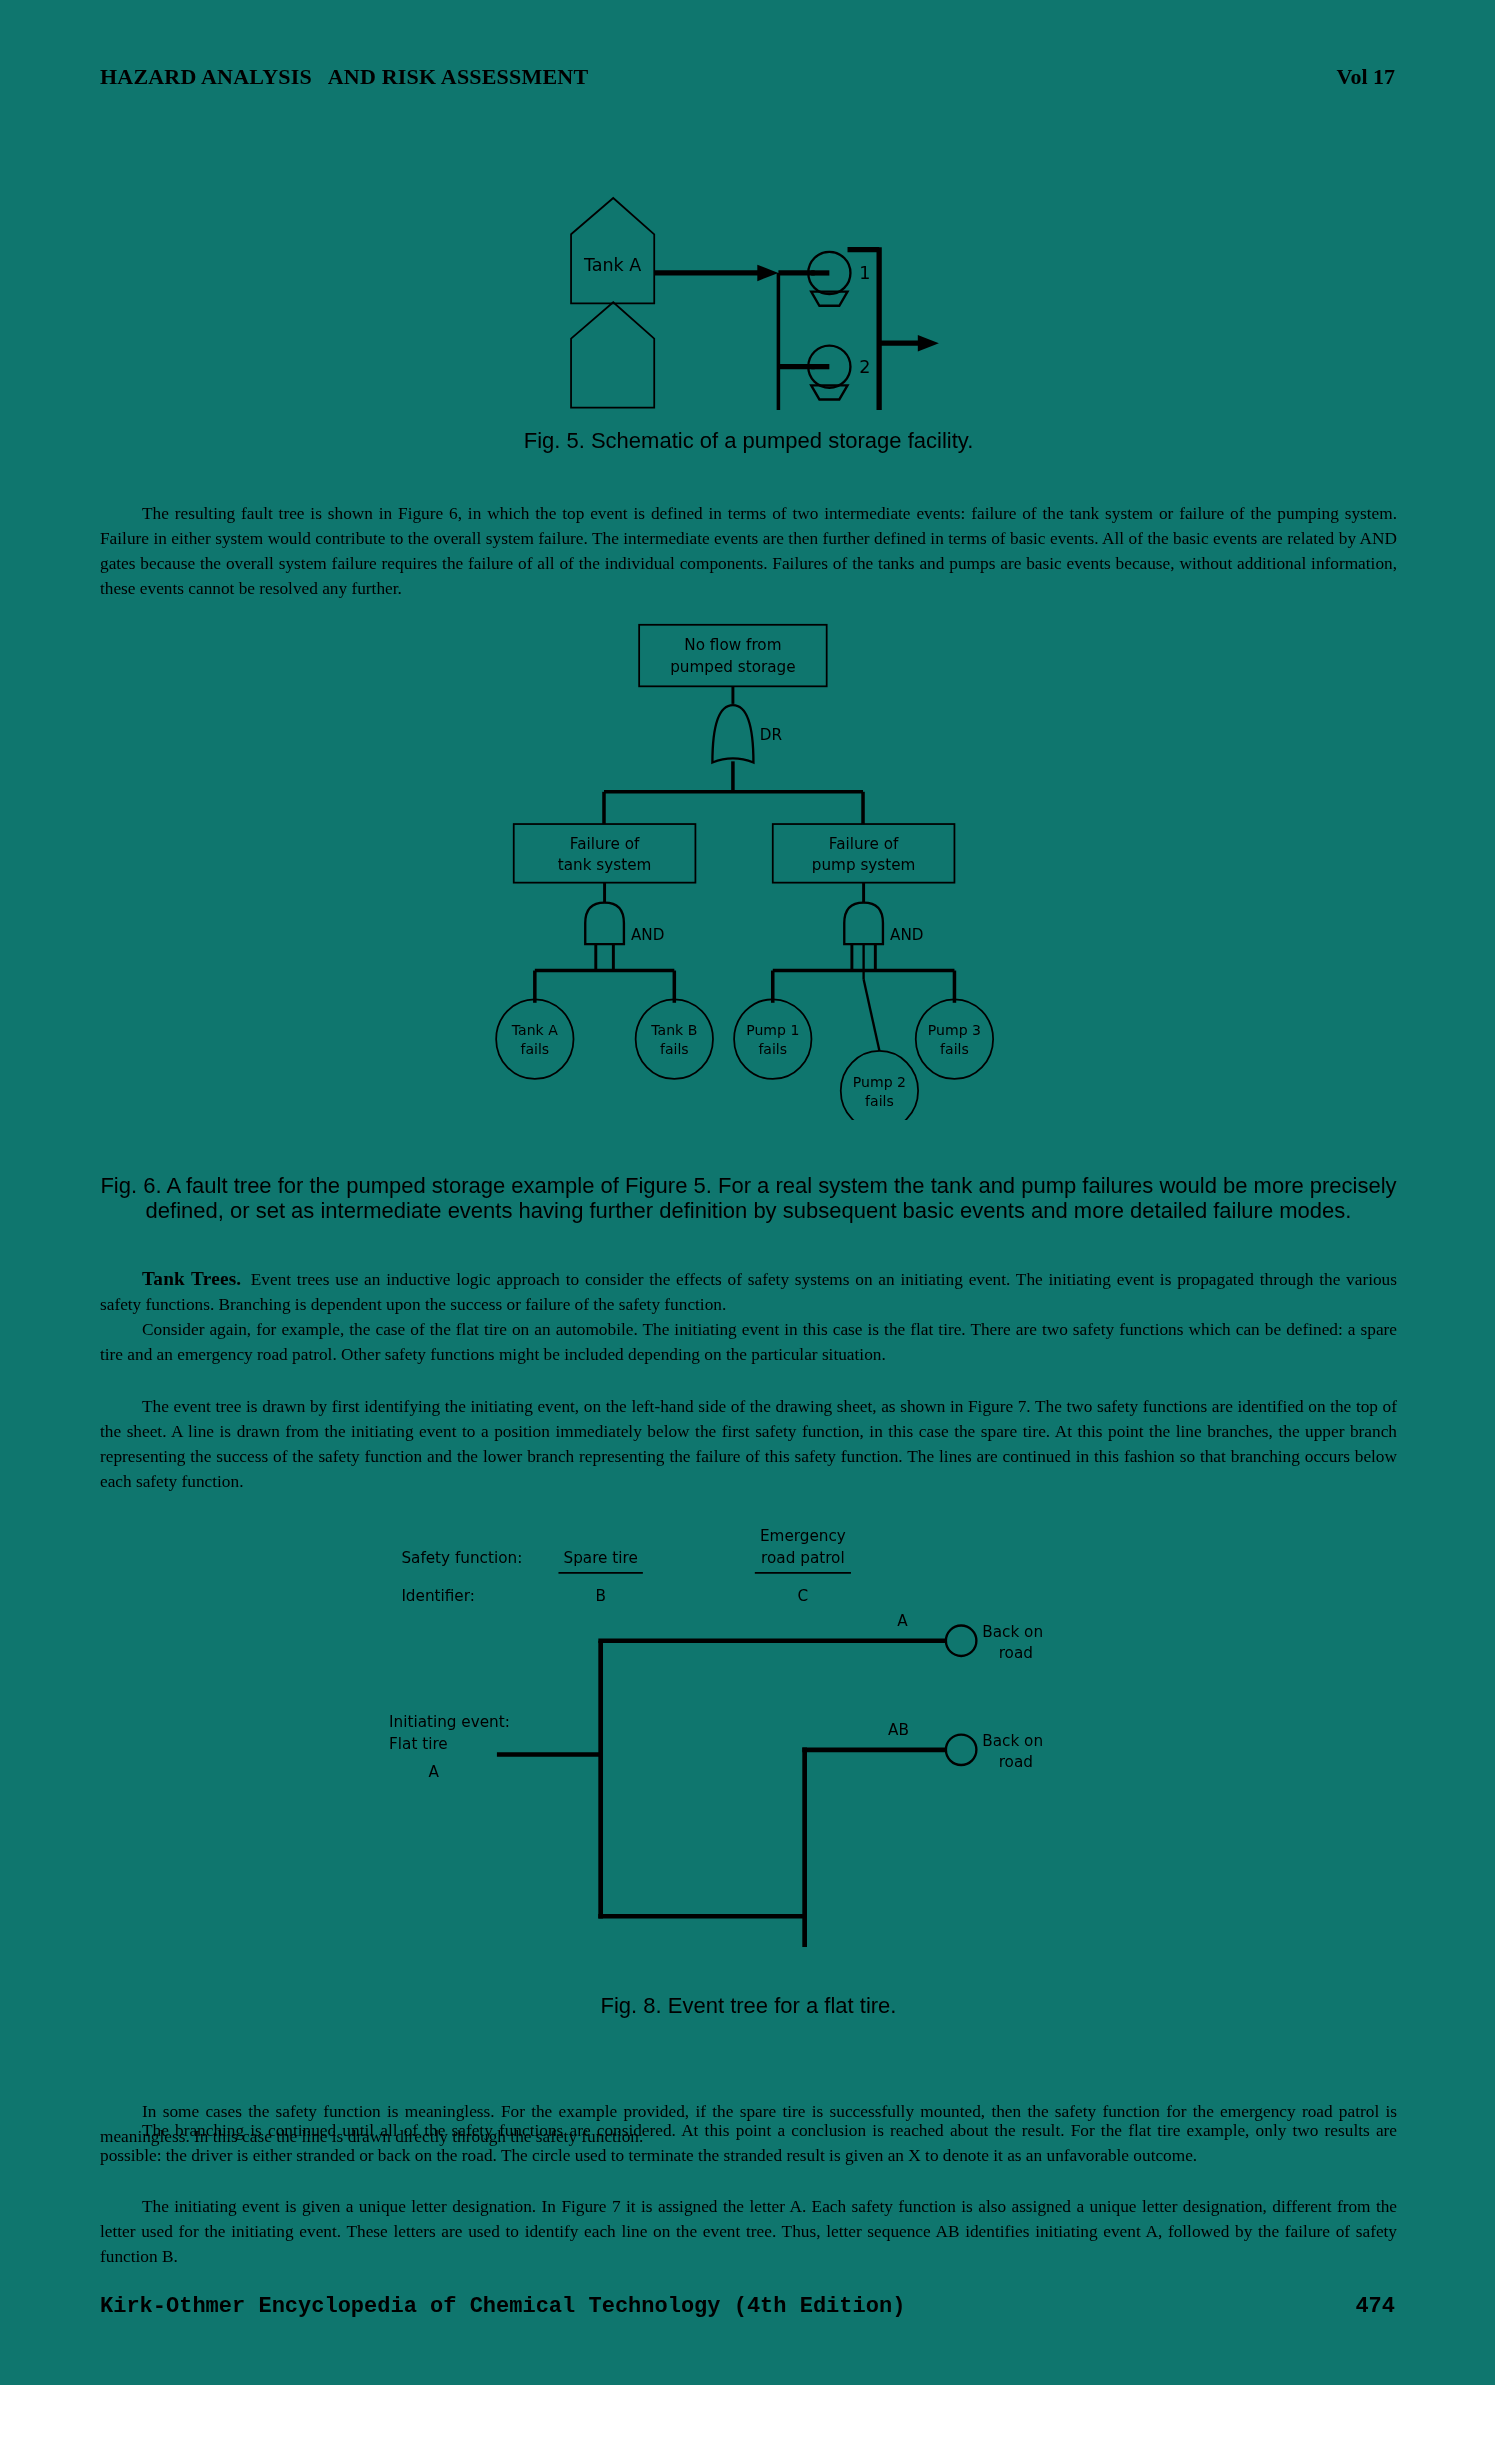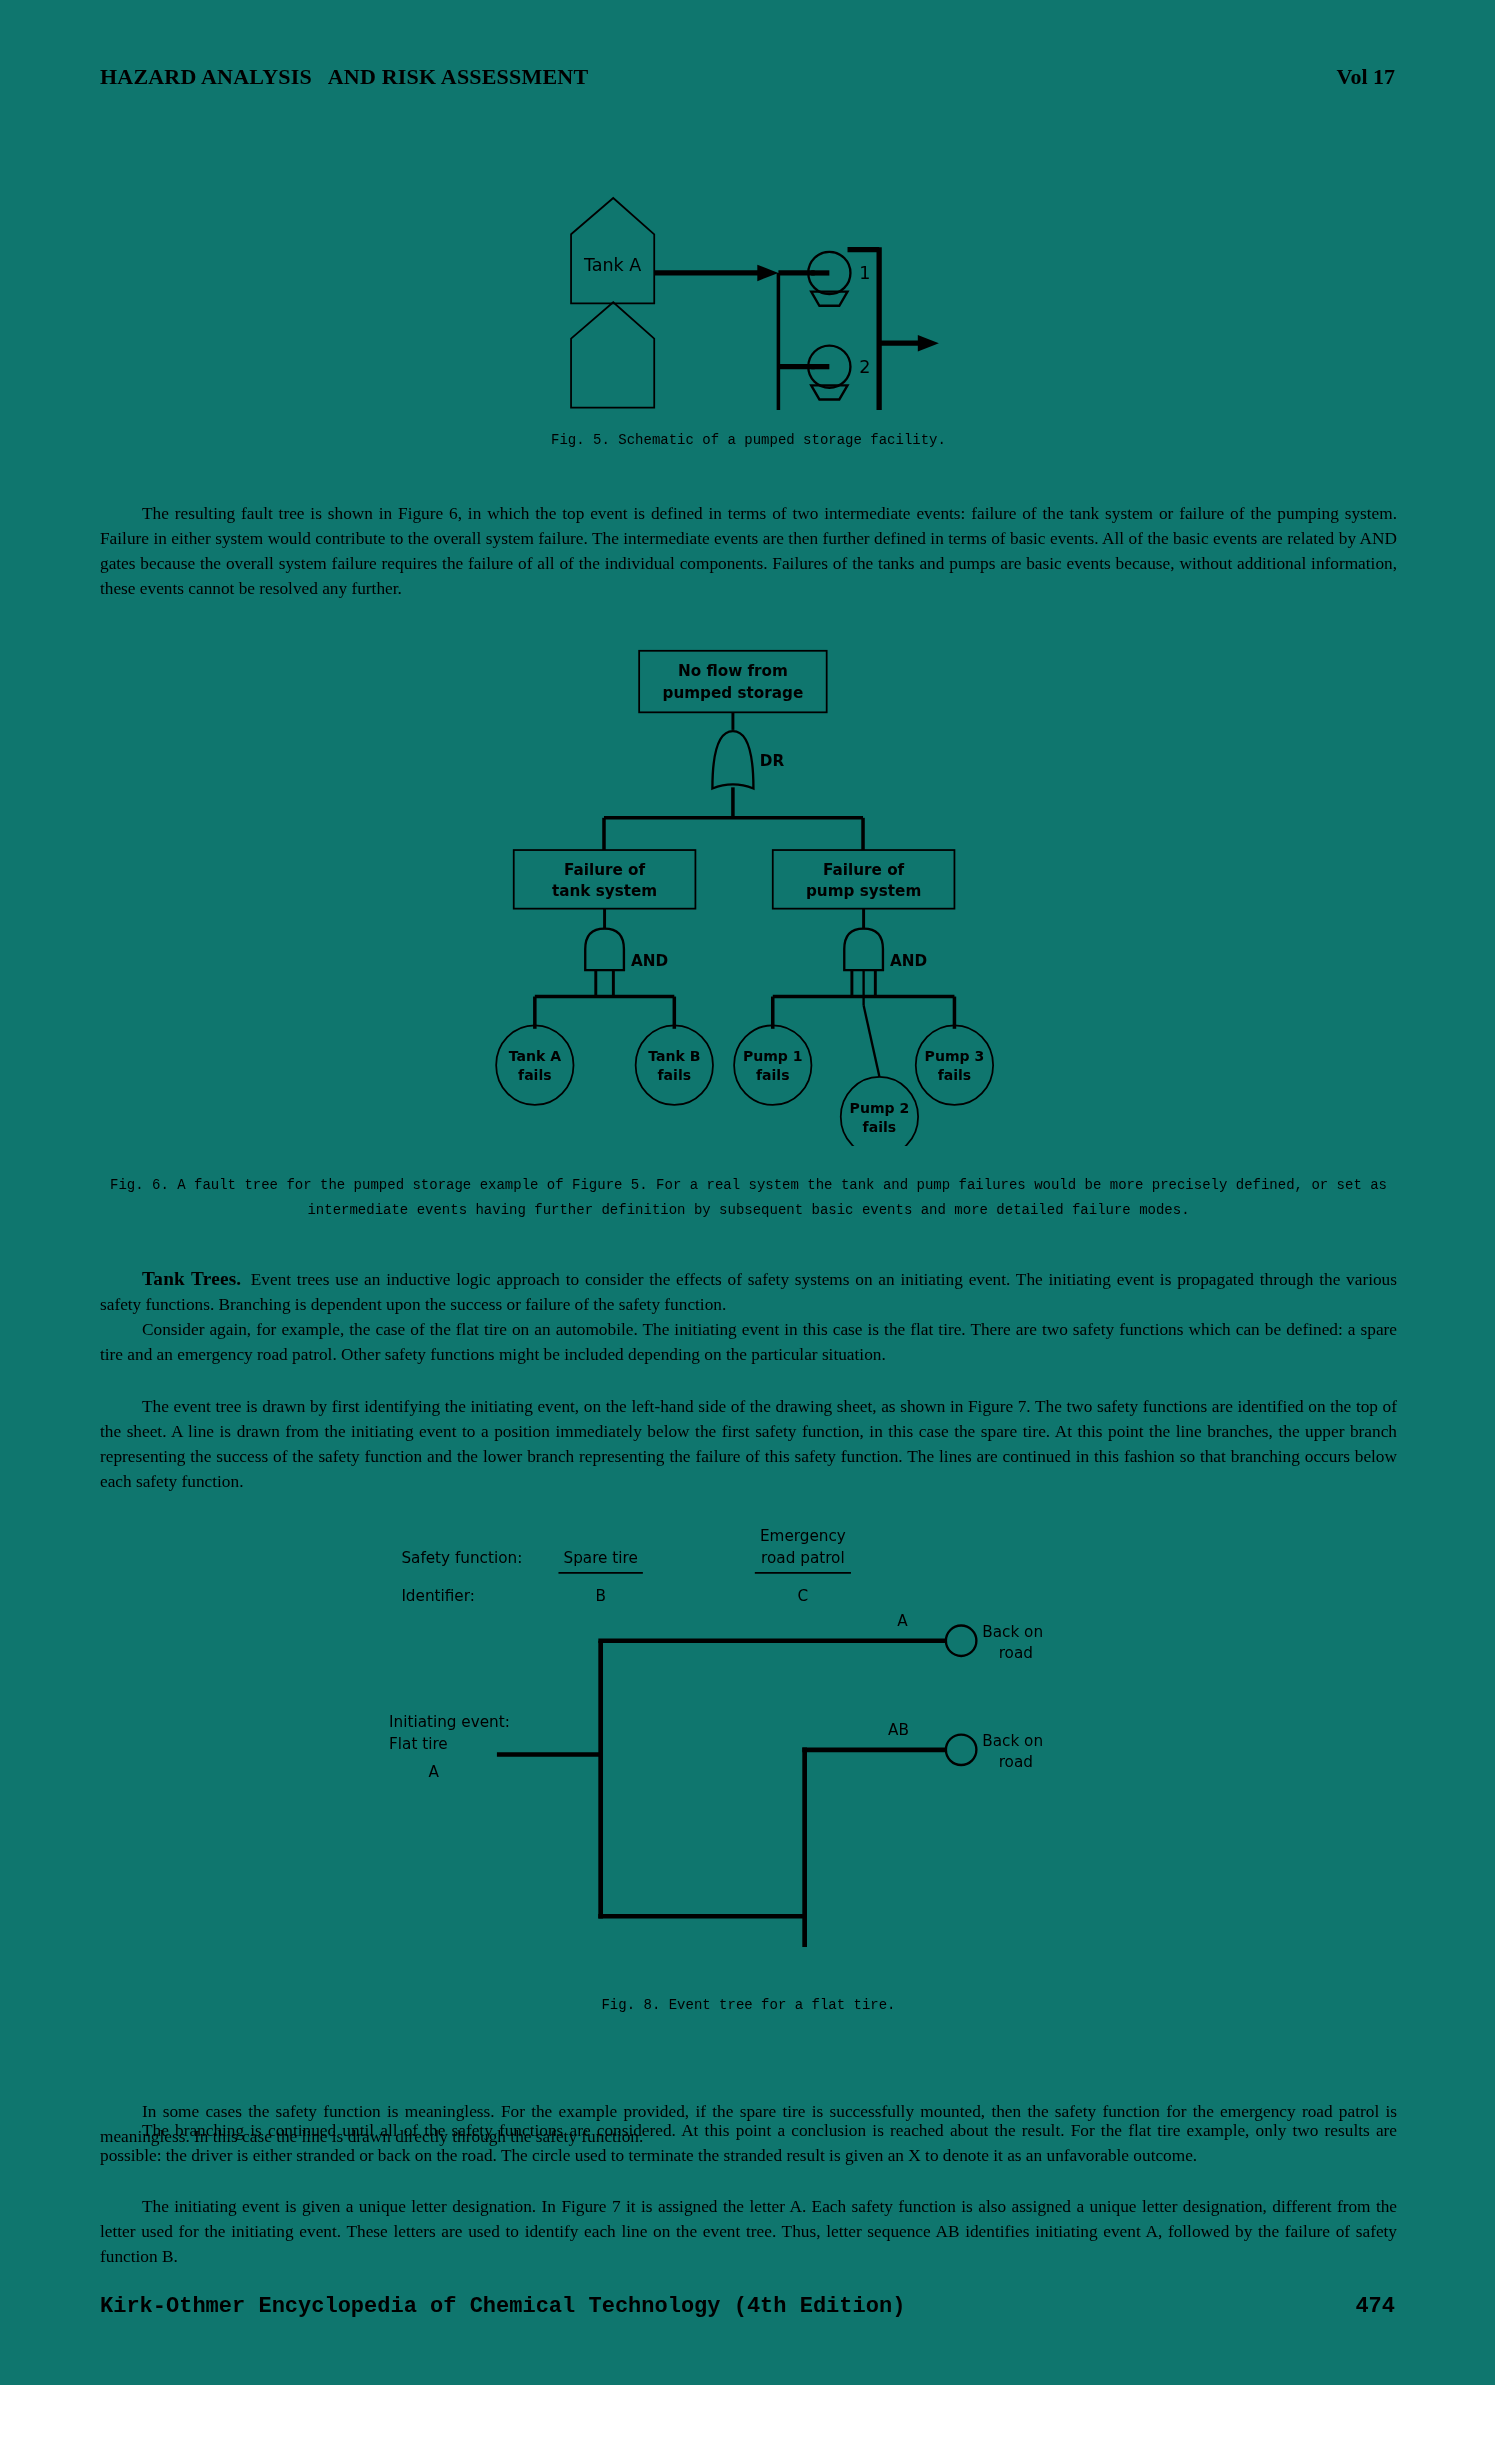--- a/index.html
+++ b/index.html
@@ -55,22 +55,22 @@
     font-weight: bold;
     font-size: 19.3px;
     letter-spacing: 0.2px;
   }
   .para .runin-gap { display: inline-block; width: 9.4px; }
 
   .caption {
     position: absolute;
     left: 100px;
     width: 1297px;
-    font-family: Liberation Mono, monospace;
-    font-size: 14px;
+    font-family: Liberation Sans, sans-serif;
+    font-size: 22px;
     line-height: 25px;
     text-align: center;
   }
 
   
   .footer {
     position: absolute;
     bottom: 66px;
     left: 100px;
     right: 100px;
@@ -172,21 +172,21 @@
         <line x1="650" y1="306" x2="730" y2="306" stroke="#000" stroke-width="9"></line>
         <path d="M 716 292 L 752 306 L 716 320 Z" fill="#000"></path>
       </g>
     </svg>
   </div>
 
   <div class="caption" style="top:428px;">Fig. 5. Schematic of a pumped storage facility.</div>
 
   <div class="para" style="top:501px;">The resulting fault tree is shown in Figure 6, in which the top event is defined in terms of two intermediate events: failure of the tank system or failure of the pumping system. Failure in either system would contribute to the overall system failure. The intermediate events are then further defined in terms of basic events. All of the basic events are related by AND gates because the overall system failure requires the failure of all of the individual components. Failures of the tanks and pumps are basic events because, without additional information, these events cannot be resolved any further.</div>
 
-  <div class="fig" style="left:469px; top:642px;font-weight:bold;">
+  <div class="fig" style="left:469px; top:616px;">
     <svg width="563" height="504" viewBox="0 0 960 860">
 
       <g>
         <rect x="290" y="15" width="320" height="105" fill="none" stroke="#000" stroke-width="3"></rect>
         <text class="dg-label" x="450" y="58" text-anchor="middle">No flow from</text>
         <text class="dg-label" x="450" y="95" text-anchor="middle">pumped storage</text>
       </g>
 
       <line x1="450" y1="120" x2="450" y2="150" stroke="#000" stroke-width="5"></line>
 

